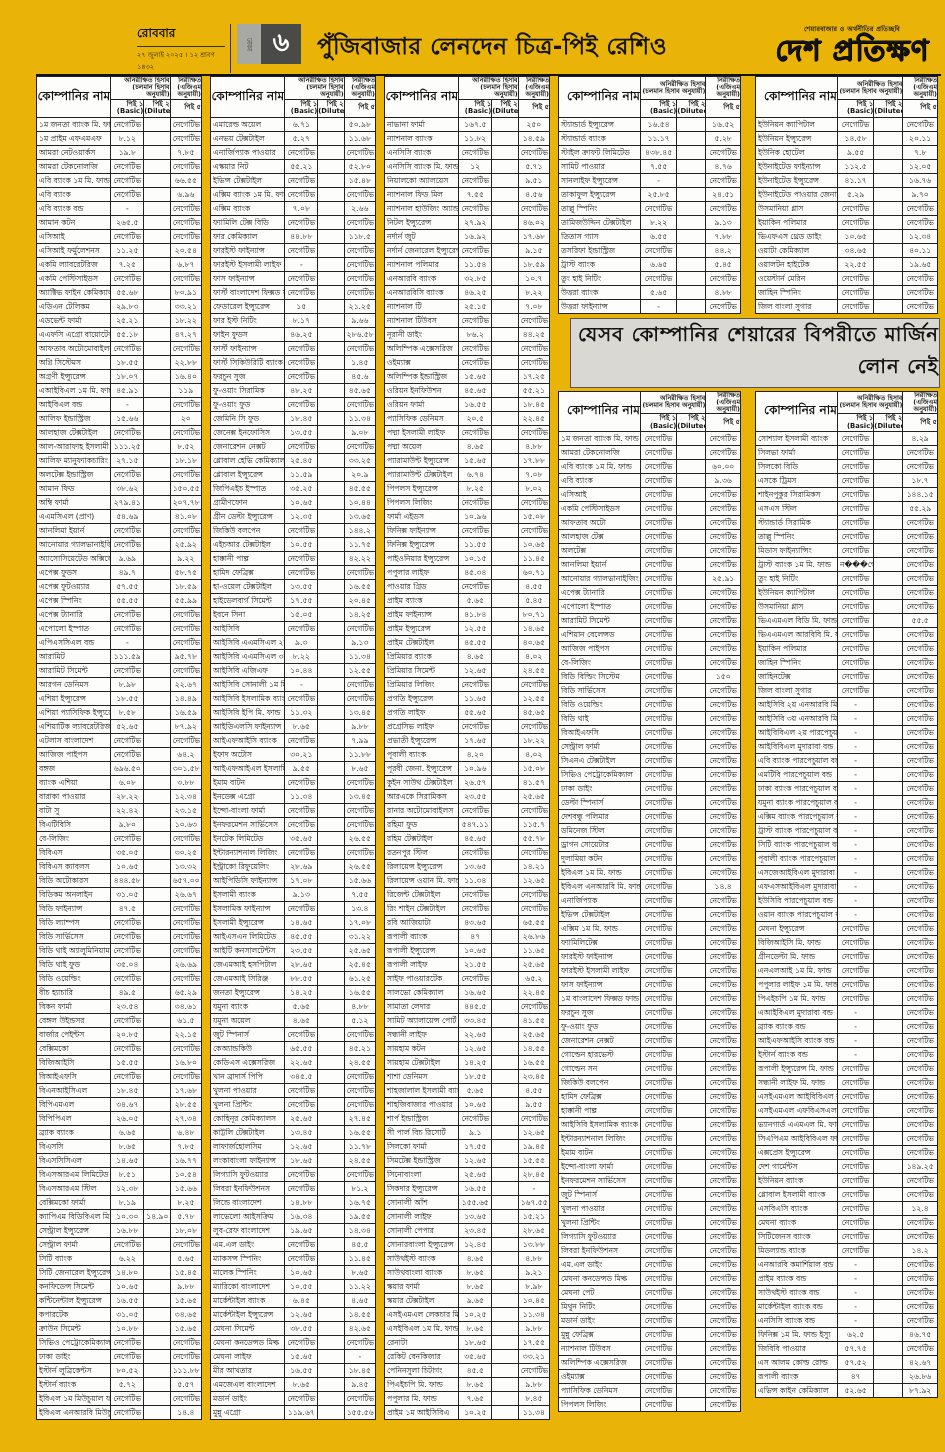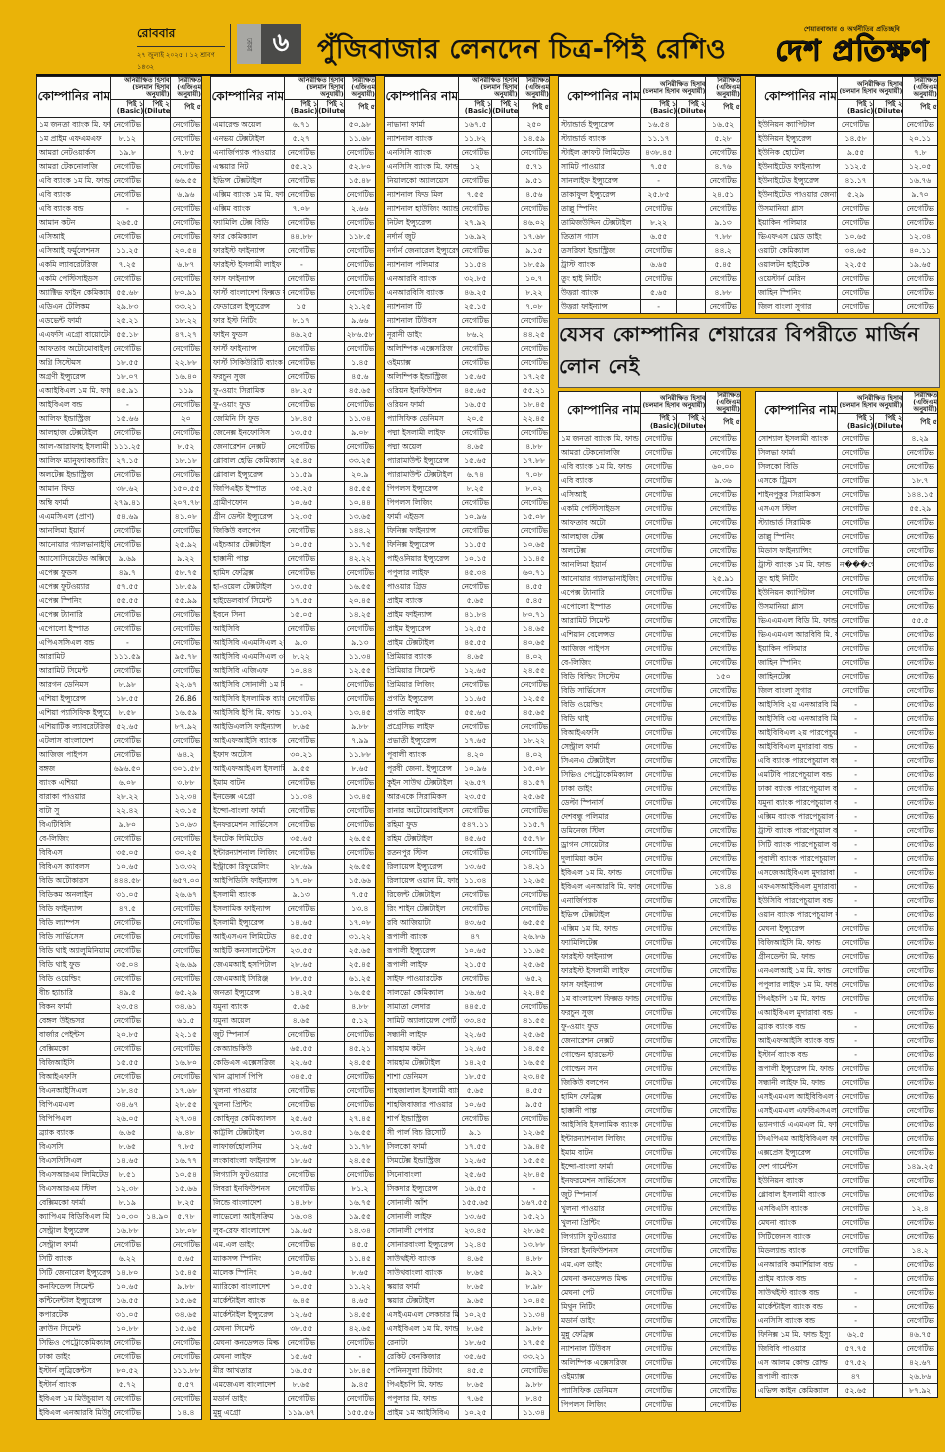--- a/index.html
+++ b/index.html
@@ -8,38 +8,38 @@
   
   .masthead{position:relative;height:46px;margin:24px 4px 0 137px;}
   .date-block{float:left;width:88px;border-right:1px solid #333;padding-right:5px;}
   .date-day{font-size:12px;font-weight:bold;border-bottom:1px solid #333;padding-bottom:2px;}
   .date-full{font-size:6.6px;padding-top:2px;color:#222;}
   .badge-wrap{float:left;margin-left:6px;height:40px;display:flex;align-items:stretch;}
   .badge-ornament{width:24px;background:#a8a8a4;color:#3a3a3a;font-size:7px;display:flex;
         align-items:center;justify-content:center;writing-mode:vertical-rl;overflow:hidden;}
   .badge-num{width:40px;background:#4a4a48;color:#fff;font-size:26px;font-weight:bold;
         display:flex;align-items:center;justify-content:center;}
-  .section-title{float:left;margin:4px 0 0 16px;font-size:27px;font-weight:bold;letter-spacing:.5px;}
+  .section-title{float:left;margin:4px 0 0 16px;font-size:23px;font-weight:bold;letter-spacing:.5px;}
   .logo-block{float:right;text-align:center;margin-right:12px;}
   .logo-tagline{font-size:6.3px;font-weight:bold;letter-spacing:.3px;}
   .logo-text{font-size:29px;font-weight:900;letter-spacing:1px;line-height:30px;
         text-shadow:1px 0 #000, 0 1px #000;}
   .head-rule{height:2px;background:#111;margin:4px 4px 0 36px;}
   
   .banner{margin:3px 4px 4px 36px;border:2px solid #111;background:#fbfaf7;
         font-size:18px;font-weight:bold;padding:1px 6px 3px 6px;letter-spacing:.3px;}
   
   .body-grid{display:flex;margin-left:36px;}
   .strip{width:166px;margin-right:8px;}
   .right-region{width:382px;display:flex;flex-direction:column;}
   .top-tables,.margin-tables{display:flex;}
   .top-tables .rt,.margin-tables .rt{width:183px;}
   .top-tables .rt:first-child,.margin-tables .rt:first-child{margin-right:14px;}
-  .section-banner{background:#d9d8d3;border:1px solid #555;margin:4px 0 3px 0;
-        text-align:left;font-size:19.5px;font-weight:bold;padding:1px 0 3px 0;letter-spacing:1px;}
+  .section-banner{background:#d9d8d3;border:1px solid #555;margin:4px 0 3px 12px;
+        text-align:right;font-size:19.5px;font-weight:bold;padding:1px 0 3px 0;letter-spacing:1px;}
   
   table.t{border-collapse:collapse;table-layout:fixed;width:100%;background:#fdfdfb;}
   table.t th,table.t td{border:1px solid #222;overflow:hidden;}
   table.t th{font-weight:bold;text-align:right;padding:0;}
   th.hn{font-size:12px;}
   th.hg{font-size:6.4px;line-height:7.2px;padding:1px 1px;}
   th.hs{font-size:6.8px;line-height:7.4px;height:17px;}
   table.t td{height:12.1px;font-size:7.6px;white-space:nowrap;padding:0 2px;}
   td.cn{text-align:left;}
   td.cv{text-align:center;}
@@ -334,21 +334,21 @@
             <tr>
               <td class="cn">আরগন ডেনিমস</td>
               <td class="cv">৮.৯৮</td>
               <td class="cv"></td>
               <td class="cv">২২.৬৭</td>
             </tr>
             <tr>
               <td class="cn">এশিয়া ইন্স্যুরেন্স</td>
               <td class="cv">১৮.৫৫</td>
               <td class="cv"></td>
-              <td class="cv">26.86</td>
+              <td class="cv">১৪.৪৯</td>
             </tr>
             <tr>
               <td class="cn">এশিয়া প্যাসিফিক ইন্স্যুরেন্স</td>
               <td class="cv">৮.৫৮</td>
               <td class="cv"></td>
               <td class="cv">১৬.৫৯</td>
             </tr>
             <tr>
               <td class="cn">এশিয়াটিক ল্যাবরেটরিজ</td>
               <td class="cv">৫২.৬৫</td>

